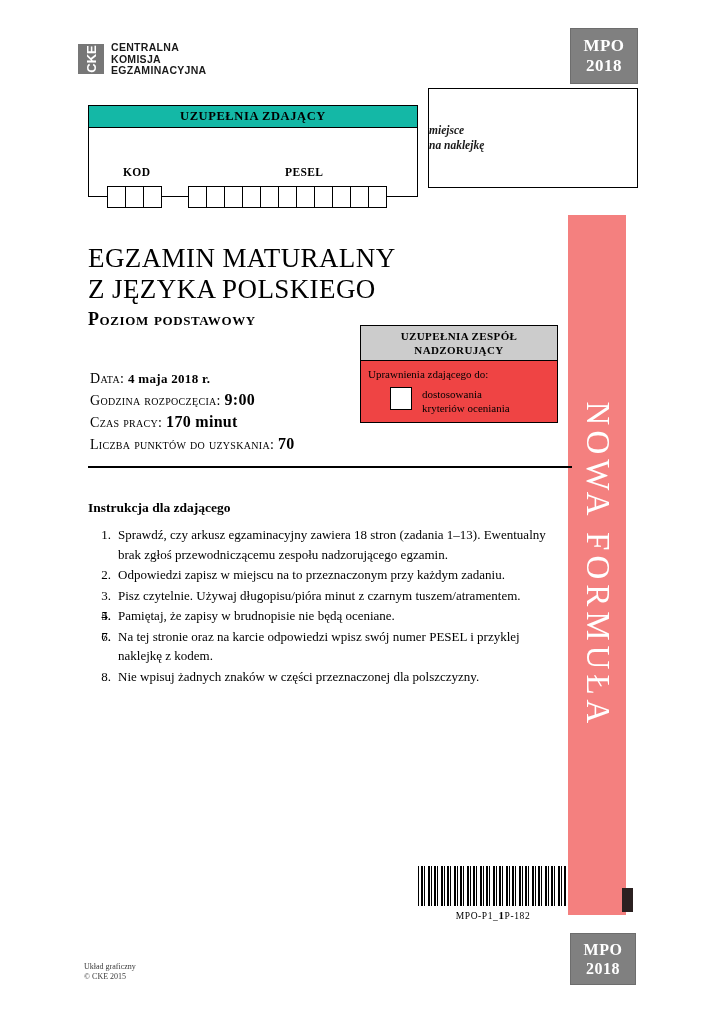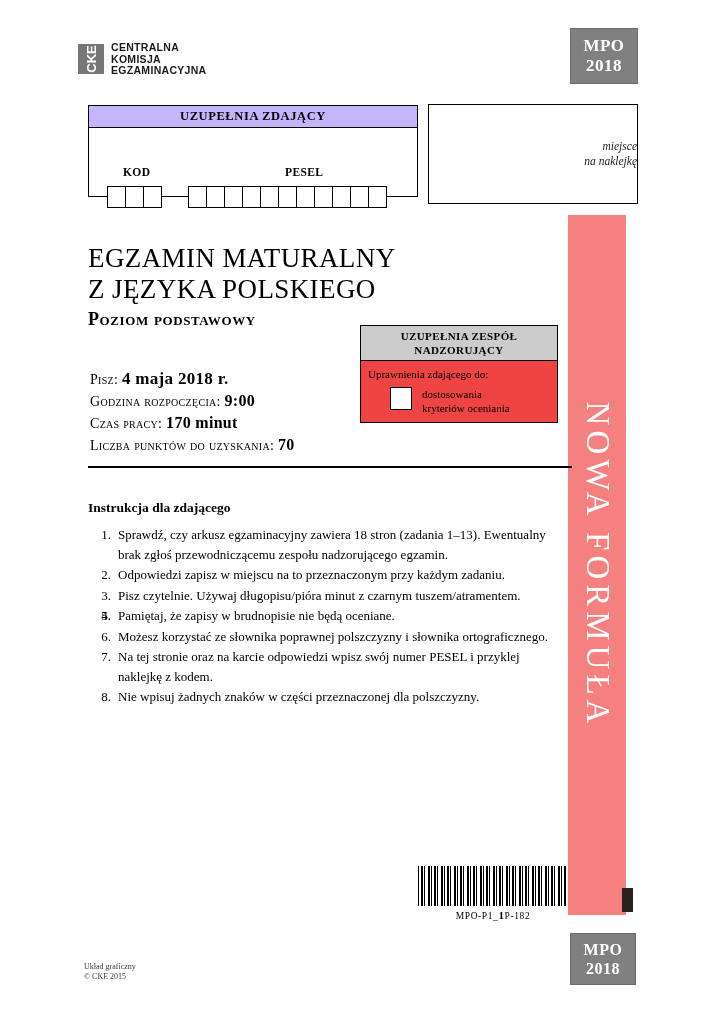--- a/index.html
+++ b/index.html
@@ -118,21 +118,21 @@
     position: absolute;
     left: 88px;
     top: 105px;
     width: 330px;
     height: 92px;
     border: 1px solid #000000;
     box-sizing: border-box;
   }
   .cand-title {
     height: 21px;
-    background: #c4b5fd;
+    background: #14b8a6;
     border-bottom: 1px solid #000000;
     display: flex;
     align-items: center;
     justify-content: center;
     font-weight: bold;
     font-size: 12.5px;
     letter-spacing: 0.6px;
   }
   .cand-body {
     position: relative;
@@ -157,33 +157,34 @@
     background: #ffffff;
   }
   .kod-label { left: 34px; top: 38px; }
   .kod-row   { left: 18px; top: 58px; }
   .pesel-label { left: 196px; top: 38px; }
   .pesel-row { left: 99px; top: 58px; }
 
   .sticker-box {
     position: absolute;
     left: 428px;
-    top: 104px;
+    top: 88px;
     width: 210px;
     height: 100px;
     border: 1px solid #000000;
     box-sizing: border-box;
     display: flex;
     flex-direction: column;
-    align-items: flex-end;
+    align-items: flex-start;
     justify-content: center;
     font-style: italic;
     font-size: 11.5px;
     line-height: 15px;
     color: #1a1a1a;
+    font-weight: bold;
   }
 
   
   .pink-banner {
     position: absolute;
     left: 568px;
     top: 215px;
     width: 58px;
     height: 700px;
     background: #F4807F;
@@ -244,21 +245,21 @@
     font-size: 14px;
     line-height: 21px;
     letter-spacing: 0.3px;
     white-space: nowrap;
   }
   .meta .row .val {
     font-variant: normal;
     font-weight: bold;
     font-size: 16px;
   }
-  .meta .row.big .val { font-size: 17px; }
+  .meta .row.big .val { font-size: 13px; }
 
   .rule {
     position: absolute;
     left: 88px;
     top: 466px;
     width: 484px;
     height: 2px;
     background: #000000;
   }
 
@@ -437,21 +438,21 @@
   <div class="pink-marker"></div>
 
   <div class="exam-title">
     <div class="line1">EGZAMIN MATURALNY</div>
     <div class="line2">Z JĘZYKA POLSKIEGO</div>
     <div class="level">Poziom podstawowy</div>
   </div>
 
   <div class="meta">
     <div class="row big">
-      <span>Pisz:</span>
+      <span>Data:</span>
       <span class="val">4 maja 2018 r.</span>
     </div>
     <div class="row">
       <span>Godzina rozpoczęcia:</span>
       <span class="val">9:00</span>
     </div>
     <div class="row">
       <span>Czas pracy:</span>
       <span class="val">170 minut</span>
     </div>
@@ -496,21 +497,20 @@
     </li>
     <li>
       <span class="num">4.</span>
     </li>
     <li>
       <span class="num">5.</span>
       <span>Pamiętaj, że zapisy w brudnopisie nie będą oceniane.</span>
     </li>
     <li>
       <span class="num">6.</span>
-      <span>Możesz korzystać ze słownika poprawnej polszczyzny i słownika ortograficznego.</span>
     </li>
     <li>
       <span class="num">7.</span>
       <span>Na tej stronie oraz na karcie odpowiedzi wpisz swój numer PESEL i przyklej naklejkę z kodem.</span>
     </li>
     <li>
       <span class="num">8.</span>
       <span>Nie wpisuj żadnych znaków w części przeznaczonej dla polszczyzny.</span>
     </li>
   </ul>

